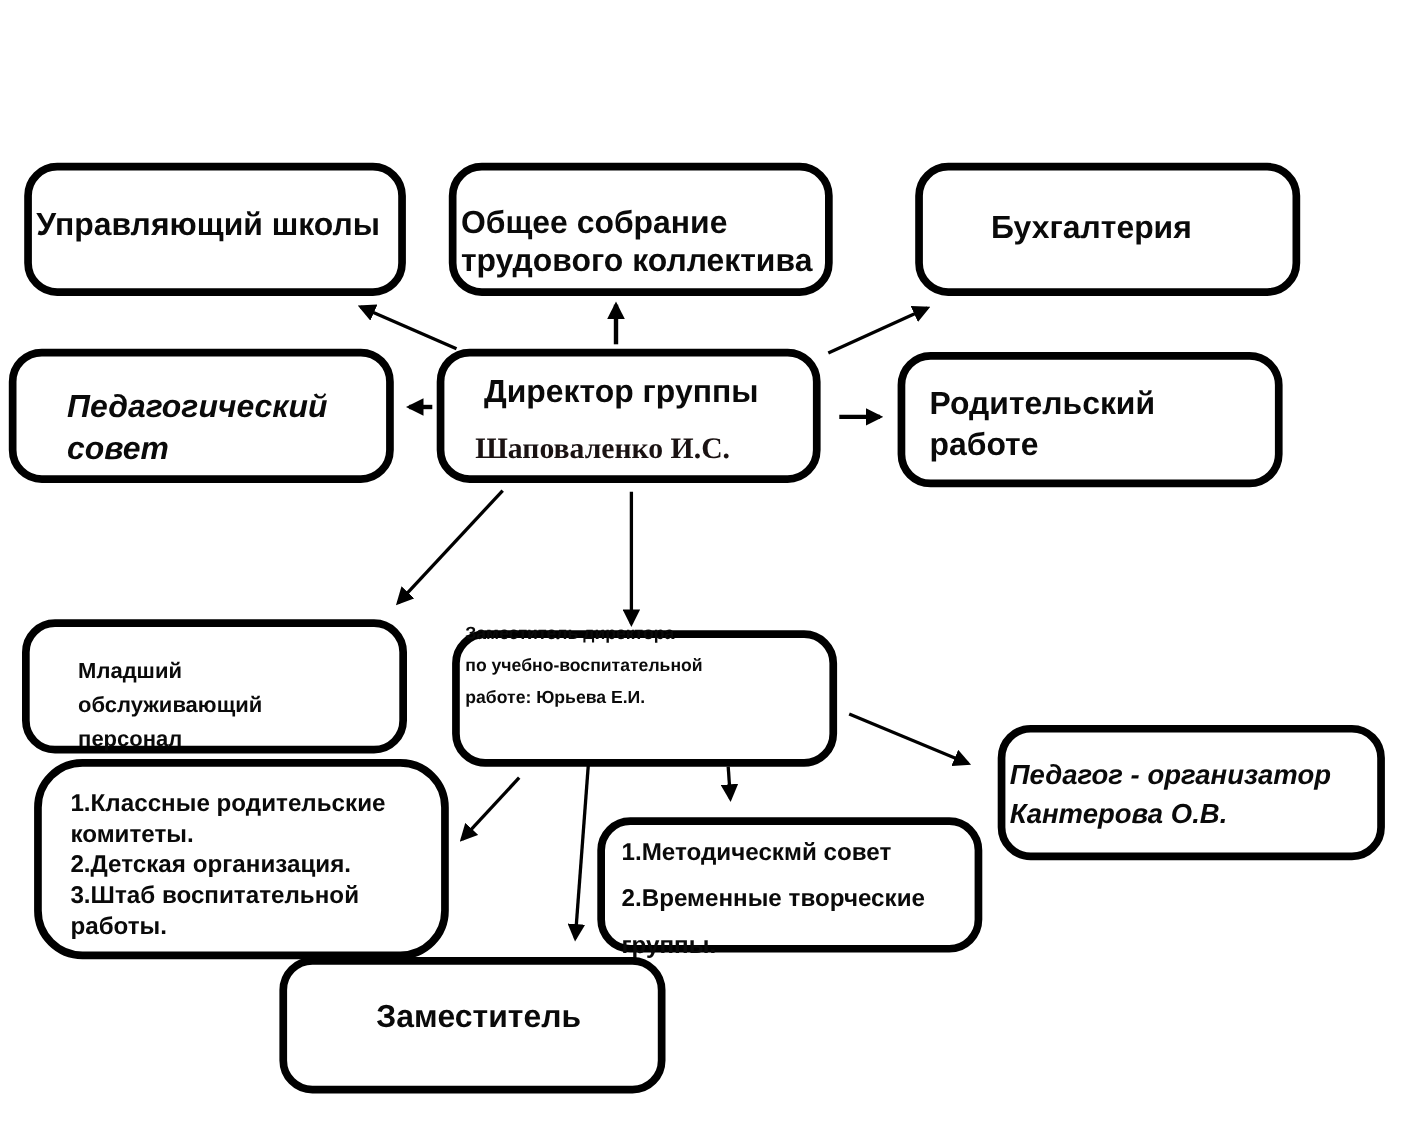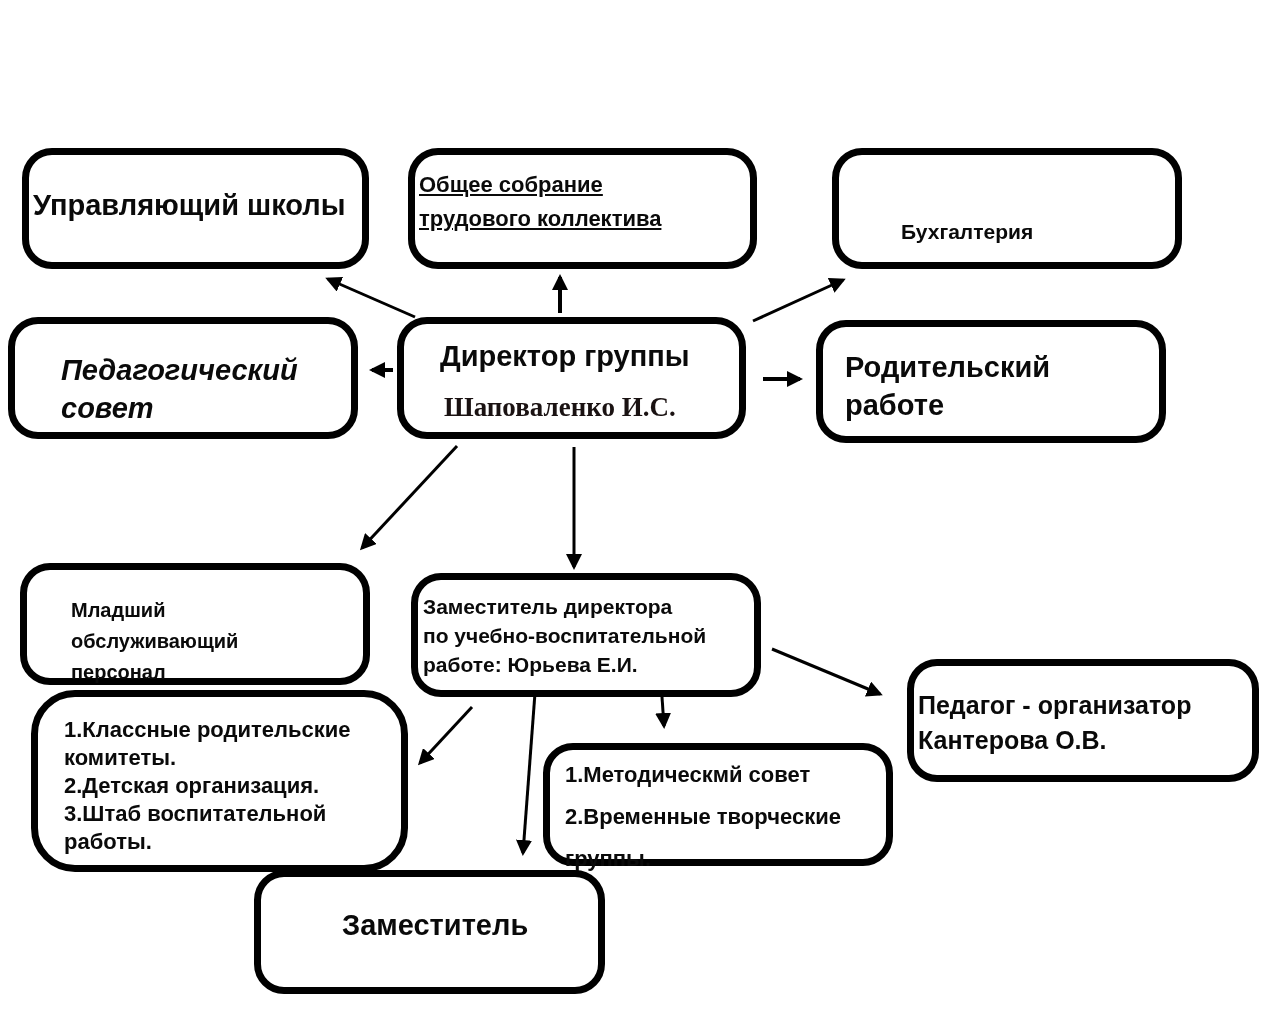--- a/index.html
+++ b/index.html
@@ -33,50 +33,50 @@
   <line x1="472" y1="707" x2="420" y2="763" stroke="#000" stroke-width="3" marker-end="url(#ahL)"></line>
   <line x1="535" y1="693" x2="523" y2="853" stroke="#000" stroke-width="3" marker-end="url(#ahL)"></line>
   <line x1="662" y1="697" x2="664" y2="726" stroke="#000" stroke-width="3" marker-end="url(#ahL)"></line>
   <line x1="772" y1="649" x2="880" y2="694" stroke="#000" stroke-width="3" marker-end="url(#ahL)"></line>
 </svg>
 
 <div class="box" style="left:22px; top:148px; width:347px; height:121px;"></div>
 <div class="txt" style="left:33px; top:189px; font-size:29px;">Управляющий школы</div>
 
 <div class="box" style="left:408px; top:148px; width:349px; height:121px;"></div>
-<div class="txt" style="left:419px; top:168px; font-size:22px; line-height:34px;text-decoration:underline;">Общее собрание
+<div class="txt" style="left:419px; top:186px; font-size:29px; line-height:34px;">Общее собрание
 трудового коллектива</div>
 
 <div class="box" style="left:832px; top:148px; width:350px; height:121px;"></div>
-<div class="txt" style="left:901px; top:191px; font-size:21px;margin-top:29px;">Бухгалтерия</div>
+<div class="txt" style="left:901px; top:191px; font-size:29px;">Бухгалтерия</div>
 
 <div class="box" style="left:8px; top:317px; width:350px; height:122px;"></div>
 <div class="txt" style="left:61px; top:351px; font-size:29px; line-height:38px;font-style:italic;">Педагогический
 совет</div>
 
 <div class="box" style="left:397px; top:317px; width:349px; height:122px;"></div>
 <div class="txt" style="left:440px; top:340px; font-size:29px;">Директор группы</div>
-<div class="txt serif" style="left:432px; top:392px; font-size:27px; color:#1a1212;margin-left:12px;">Шаповаленко И.С.</div>
+<div class="txt serif" style="left:432px; top:392px; font-size:27px; color:#1a1212;">Шаповаленко И.С.</div>
 
 <div class="box" style="left:816px; top:320px; width:350px; height:123px;"></div>
 <div class="txt" style="left:845px; top:348px; font-size:29px; line-height:38px;">Родительский
 работе</div>
 
 <div class="box" style="left:20px; top:563px; width:350px; height:122px;"></div>
 <div class="txt" style="left:71px; top:595px; font-size:20px; line-height:31px;">Младший
 обслуживающий
 персонал</div>
 
 <div class="box" style="left:411px; top:573px; width:350px; height:124px;"></div>
-<div class="txt" style="left:423px; top:592px; font-size:21px; line-height:29px;">Заместитель директора
+<div class="txt" style="left:423px; top:562px; font-size:16px; line-height:29px;">Заместитель директора
 по учебно-воспитательной
 работе: Юрьева Е.И.</div>
 
 <div class="box" style="left:907px; top:659px; width:352px; height:123px;"></div>
-<div class="txt" style="left:918px; top:688px; font-size:25px; line-height:35px;">Педагог - организатор
+<div class="txt" style="left:918px; top:688px; font-size:25px; line-height:35px;font-style:italic;">Педагог - организатор
 Кантерова О.В.</div>
 
 <div class="box" style="left:31px; top:690px; width:377px; height:182px; border-radius:44px;"></div>
 <div class="txt" style="left:64px; top:716px; font-size:22px; line-height:28px;">1.Классные родительские
 комитеты.
 2.Детская организация.
 3.Штаб воспитательной
  работы.</div>
 
 <div class="box" style="left:543px; top:743px; width:350px; height:123px;"></div>

